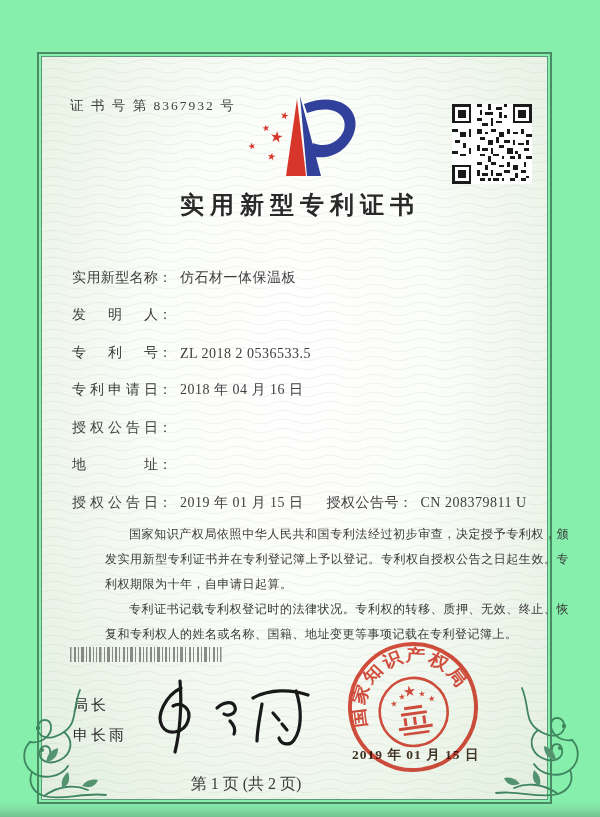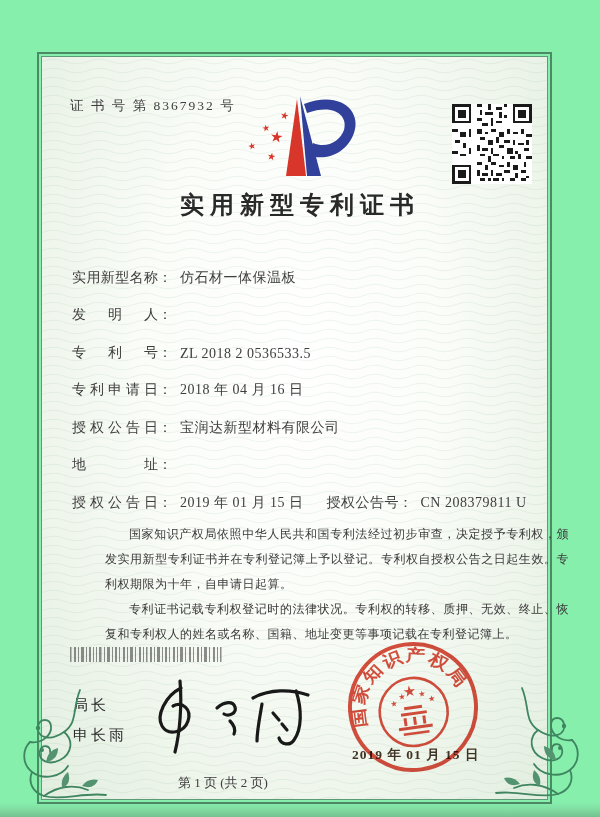--- a/index.html
+++ b/index.html
@@ -37,21 +37,21 @@
   .director{position:absolute;left:73px;top:690px;font-family:"DejaVu Sans","Liberation Sans",sans-serif;
     font-size:15px;font-weight:400;color:#2b2b2b;line-height:30px;letter-spacing:3px;}
 
   .signature{position:absolute;left:145px;top:676px;width:180px;height:80px;}
 
   .seal{position:absolute;left:346px;top:640px;width:134px;height:134px;transform:rotate(-8deg);
     mix-blend-mode:multiply;opacity:.92;}
   .seal-date{position:absolute;left:352px;top:746px;font-size:13.5px;font-weight:600;
     color:#463528;letter-spacing:1px;mix-blend-mode:multiply;}
 
-  .footer{position:absolute;left:178px;top:774px;width:136px;font-size:13px;color:#3c3c3c;}
+  .footer{position:absolute;left:178px;top:774px;width:136px;text-align:center;font-size:16px;color:#3c3c3c;}
 
   .flourish{position:absolute;width:92px;height:118px;}
   .flourish.left{left:16px;top:688px;}
   .flourish.right{left:494px;top:686px;transform:scaleX(-1);}
 
   .photo-shadow{position:absolute;left:0;right:0;bottom:0;height:15px;
     background:linear-gradient(180deg, rgba(0,0,0,0) 0%, rgba(90,90,90,.12) 50%, rgba(70,70,70,.28) 100%);}
 </style>
 </head>
 <body>
@@ -187,21 +187,20 @@
       <span class="field-value">ZL 2018 2 0536533.5</span>
     </div>
     <div class="field-row">
       <span class="field-label">专利申请日</span>
         <span class="field-colon">：</span>
       <span class="field-value">2018 年 04 月 16 日</span>
     </div>
     <div class="field-row">
       <span class="field-label">授权公告日</span>
         <span class="field-colon">：</span>
-      <span class="field-value">宝润达新型材料有限公司</span>
     </div>
     <div class="field-row">
       <span class="field-label">地址</span>
         <span class="field-colon">：</span>
     </div>
     <div class="field-row">
       <span class="field-label">授权公告日</span>
         <span class="field-colon">：</span>
       <span class="field-value">2019 年 01 月 15 日</span>
       <span class="field-group2">

